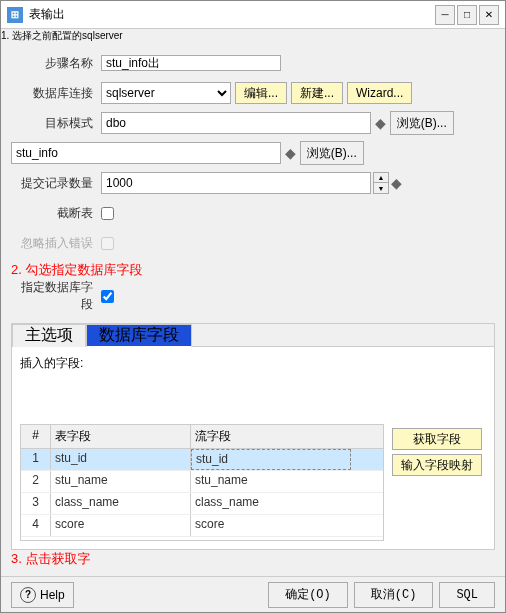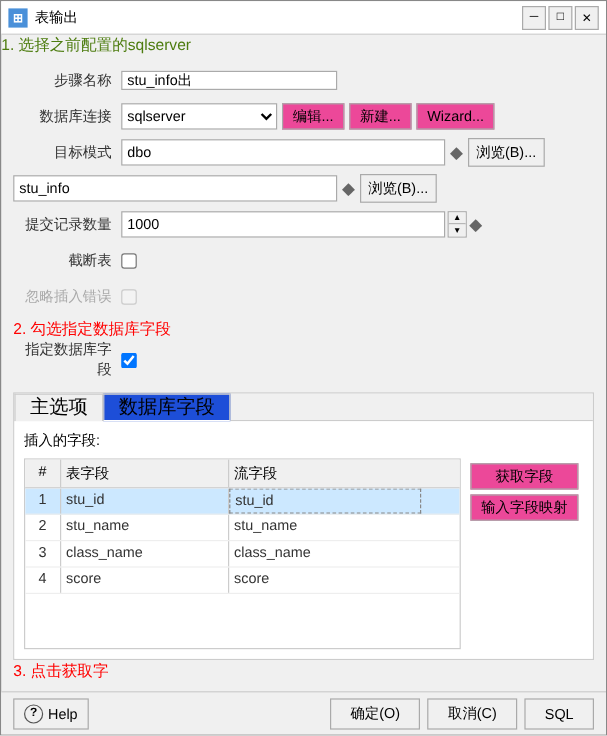--- a/index.html
+++ b/index.html
@@ -60,22 +60,22 @@
       cursor: pointer;
       display: flex;
       align-items: center;
       justify-content: center;
       font-size: 10px;
     }
 
     .annotation-1 {
       top: 35px;
       left: 130px;
-      color: #4d7c0f;
-      font-size: 13px;
+      color: #000000;
+      font-size: 10px;
     }
 
     .annotation-2 {
       top: 234px;
       left: 205px;
       color: red;
       font-size: 13px;
     }
 
     .annotation-3 {
@@ -135,21 +135,21 @@
       border: 1px solid #aaa;
       background: white;
       font-size: 12px;
       font-family: inherit;
     }
 
     .btn-small {
       height: 22px;
       padding: 0 8px;
       border: 1px solid #aaa;
-      background: #ec4899;
+      background: #fef9c3;
       font-size: 12px;
       font-family: inherit;
       cursor: pointer;
     }
 
     .target-mode-row {
       display: flex;
       align-items: center;
       gap: 4px;
     }
@@ -257,20 +257,21 @@
       z-index: 1;
       text-align: center;
     }
 
     .tab-content {
       background: white;
       flex: 1;
       padding: 8px;
       display: flex;
       flex-direction: column;
+      gap: 46px;
     }
 
     .section-title {
       font-size: 12px;
       margin-bottom: 6px;
     }
 
     .table-container {
       flex: 1;
       border: 1px solid #ccc;
@@ -386,20 +387,21 @@
       padding: 0 8px;
       border: 1px solid #aaa;
       background: #f0f0f0;
       font-size: 12px;
       cursor: pointer;
     }
 
     .bottom-right-btns {
       display: flex;
       gap: 6px;
+      font-family: Liberation Mono, monospace;
     }
 
     .bottom-btn {
       height: 26px;
       padding: 0 16px;
       border: 1px solid #aaa;
       background: #f0f0f0;
       font-size: 12px;
       font-family: inherit;
       cursor: pointer;

